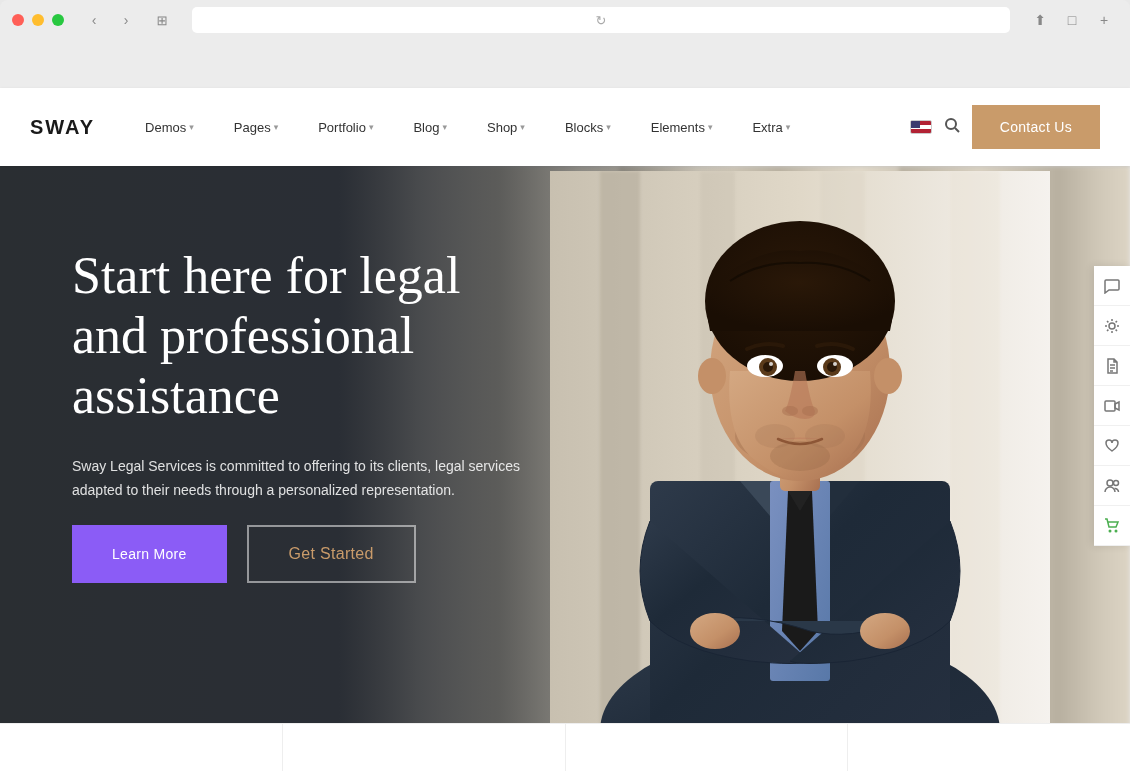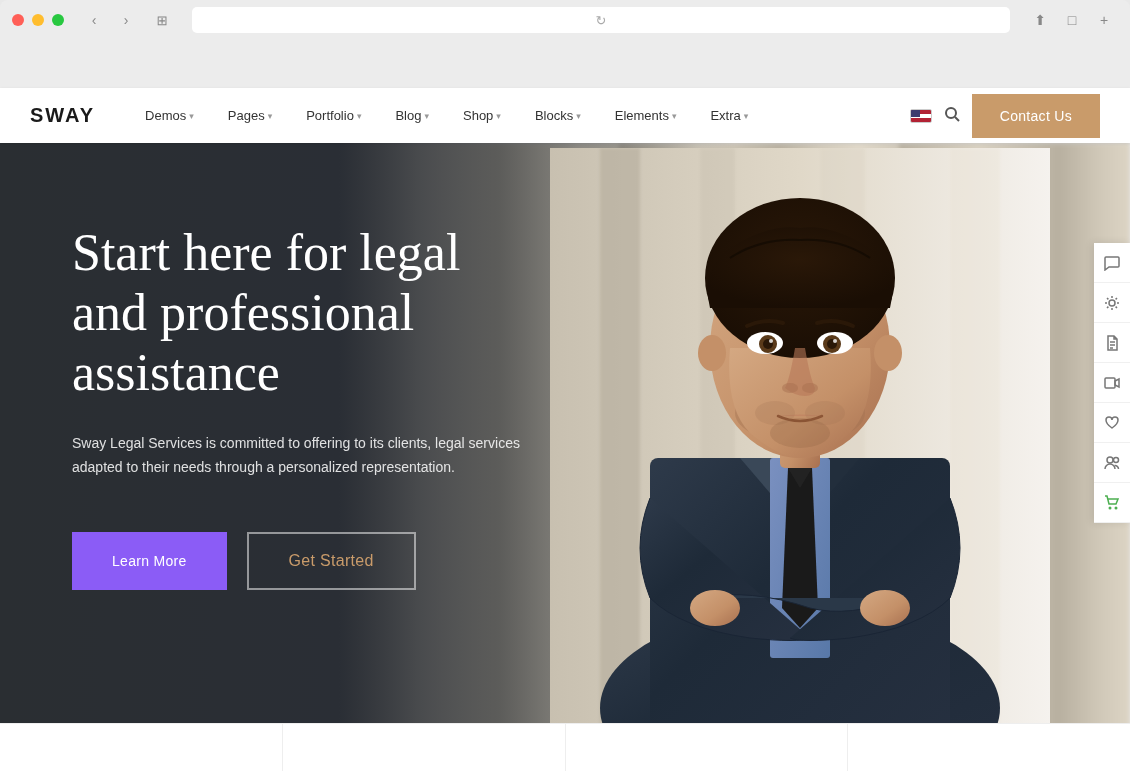--- a/index.html
+++ b/index.html
@@ -64,37 +64,37 @@
       position: relative;
       width: 100%;
       height: 683px;
     }
 
     
     .site-header {
       position: relative;
       z-index: 10;
       background: white;
-      height: 55px;
+      height: 78px;
       display: flex;
       align-items: center;
       padding: 0 30px;
       box-shadow: 0 1px 3px rgba(0,0,0,0.1);
     }
     .site-logo {
       font-size: 20px;
       font-weight: 700;
       letter-spacing: 2px;
       color: #1a1a1a;
       margin-right: 40px;
     }
     .main-nav {
       display: flex;
       align-items: center;
-      gap: 14px;
+      gap: 20px;
       flex: 1;
     }
     .nav-item {
       display: flex;
       align-items: center;
       gap: 3px;
       padding: 8px 10px;
       font-size: 13px;
       color: #333;
       cursor: pointer;
@@ -189,21 +189,21 @@
       font-weight: 400;
       line-height: 1.15;
       margin-bottom: 30px;
       font-family: Georgia, 'Times New Roman', serif;
       color: white;
     }
     .hero-subtitle {
       font-size: 14px;
       line-height: 1.7;
       color: rgba(255,255,255,0.85);
-      margin-bottom: 52px;
+      margin-bottom: 22px;
       max-width: 480px;
     }
     .hero-buttons {
       display: flex;
       gap: 20px;
     }
     .btn-learn-more {
       background: #8b5cf6;
       color: white;
       border: none;

